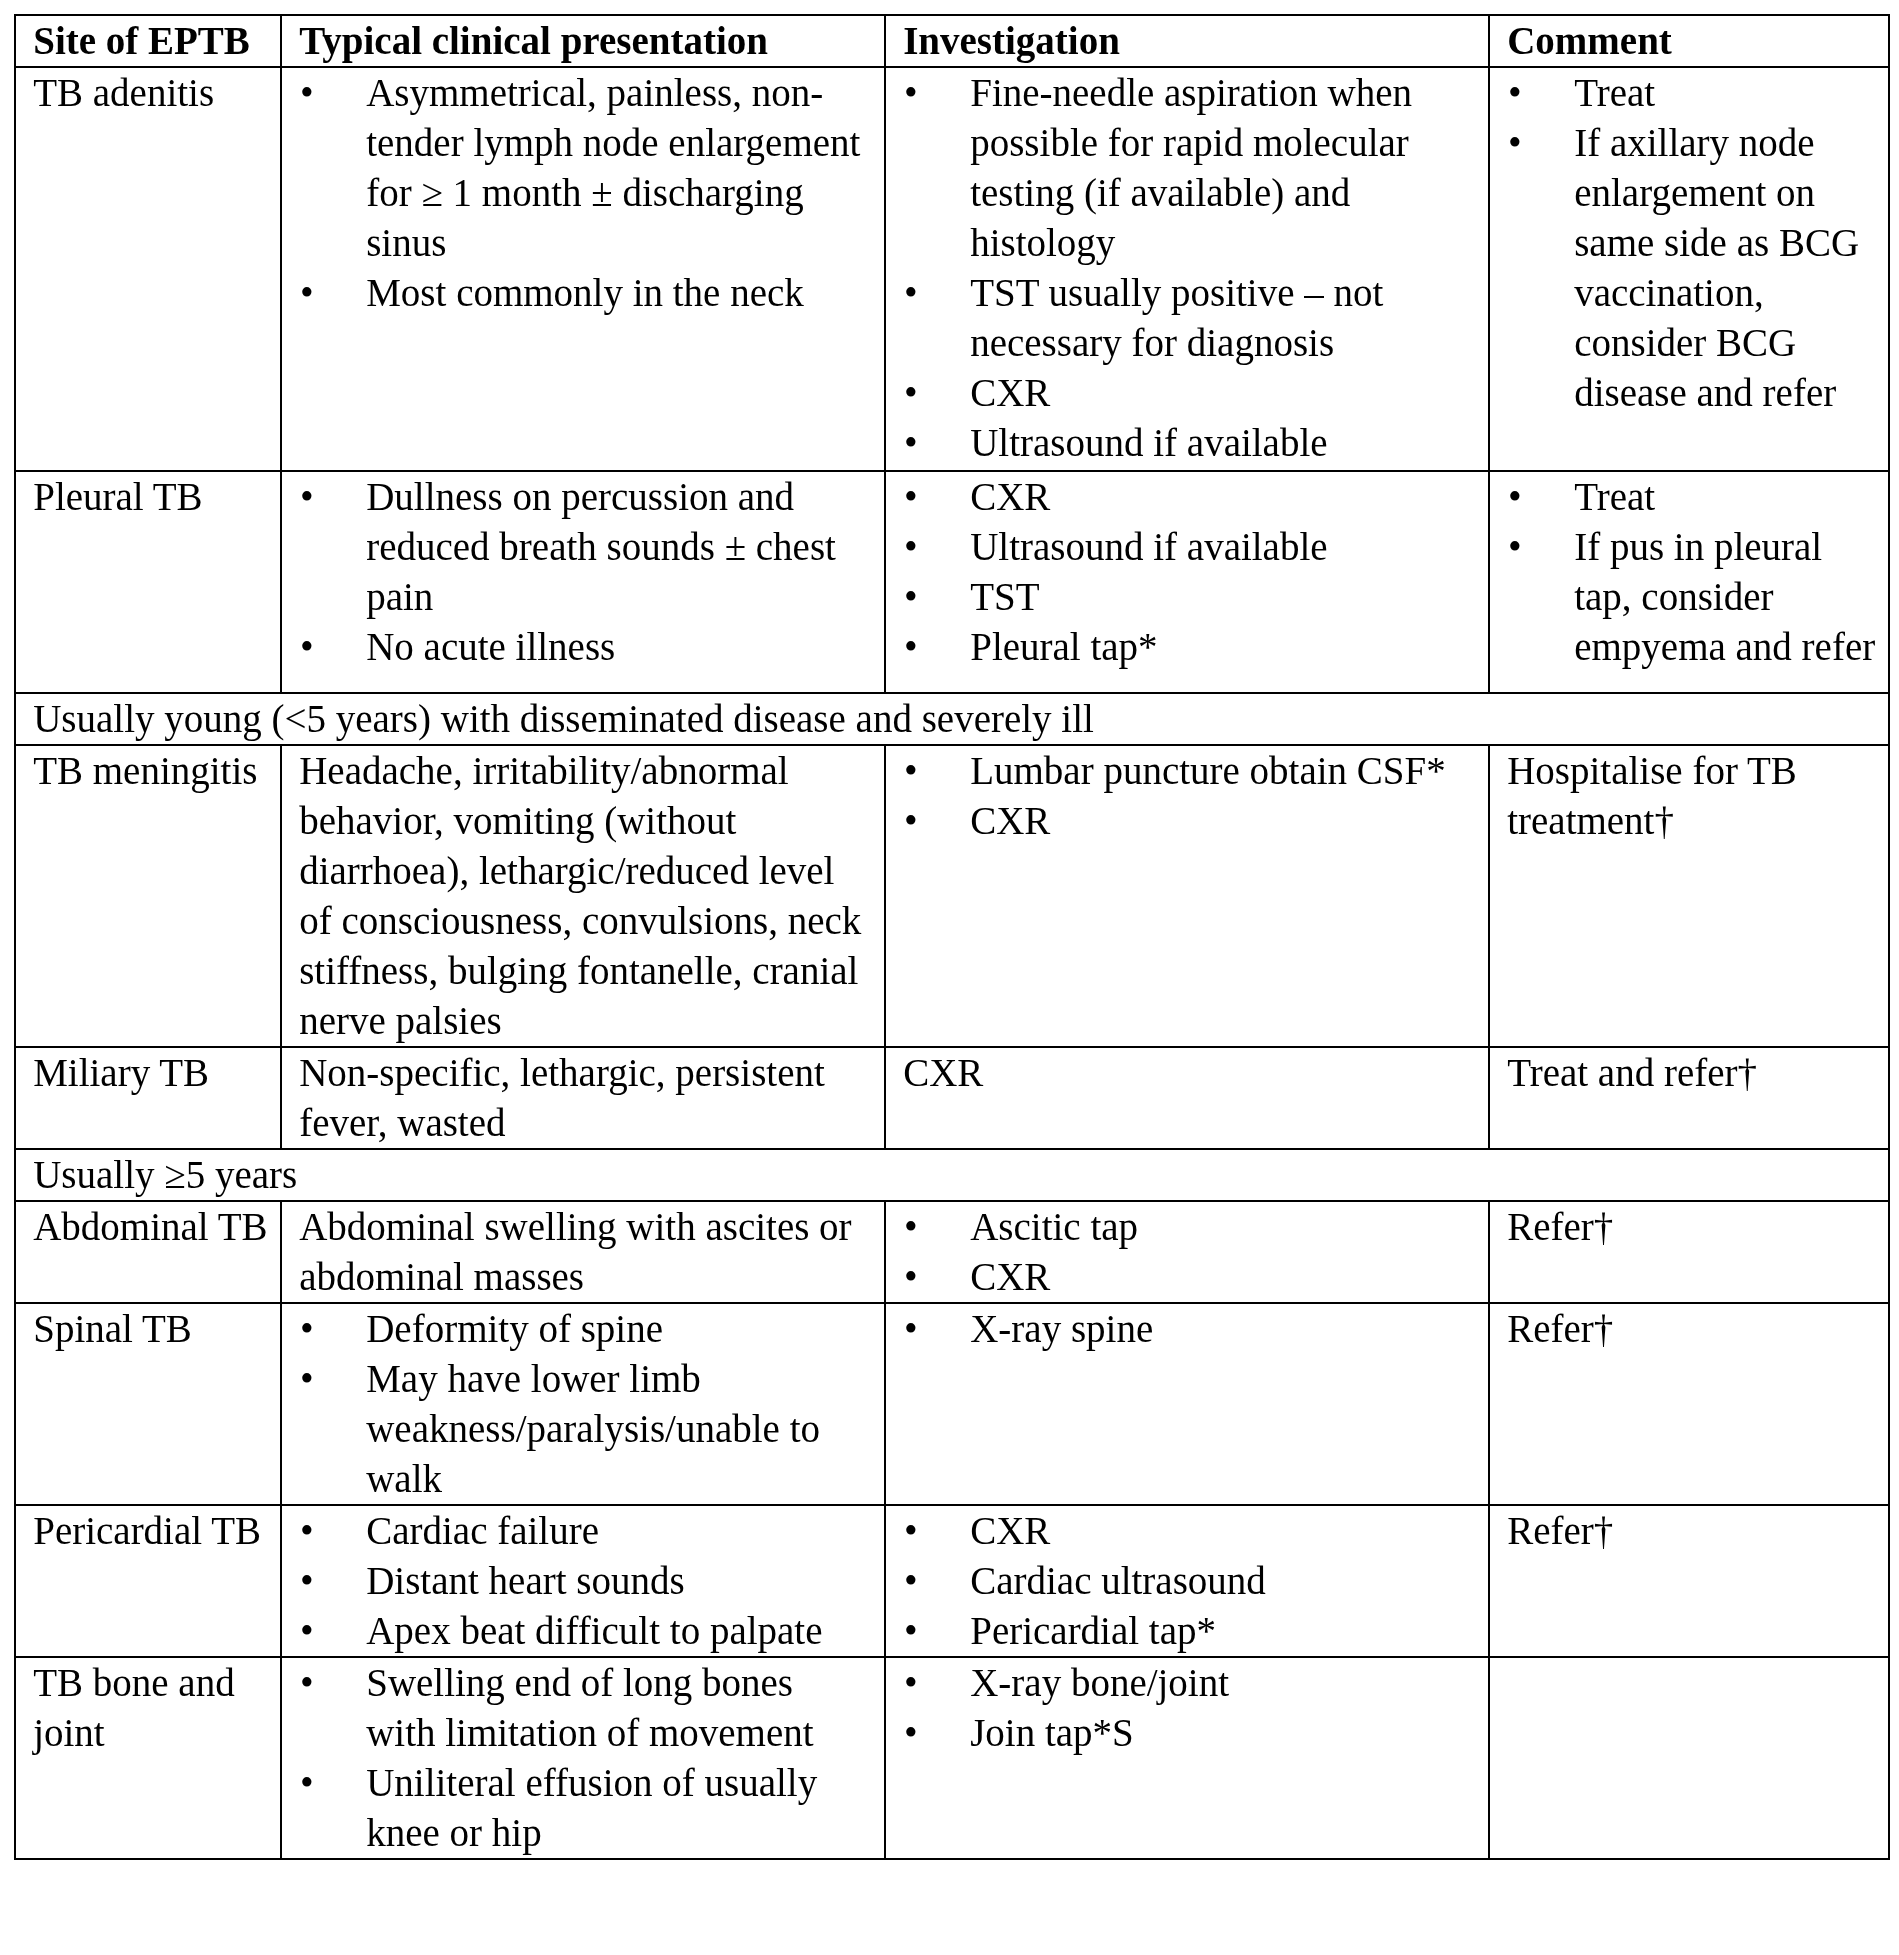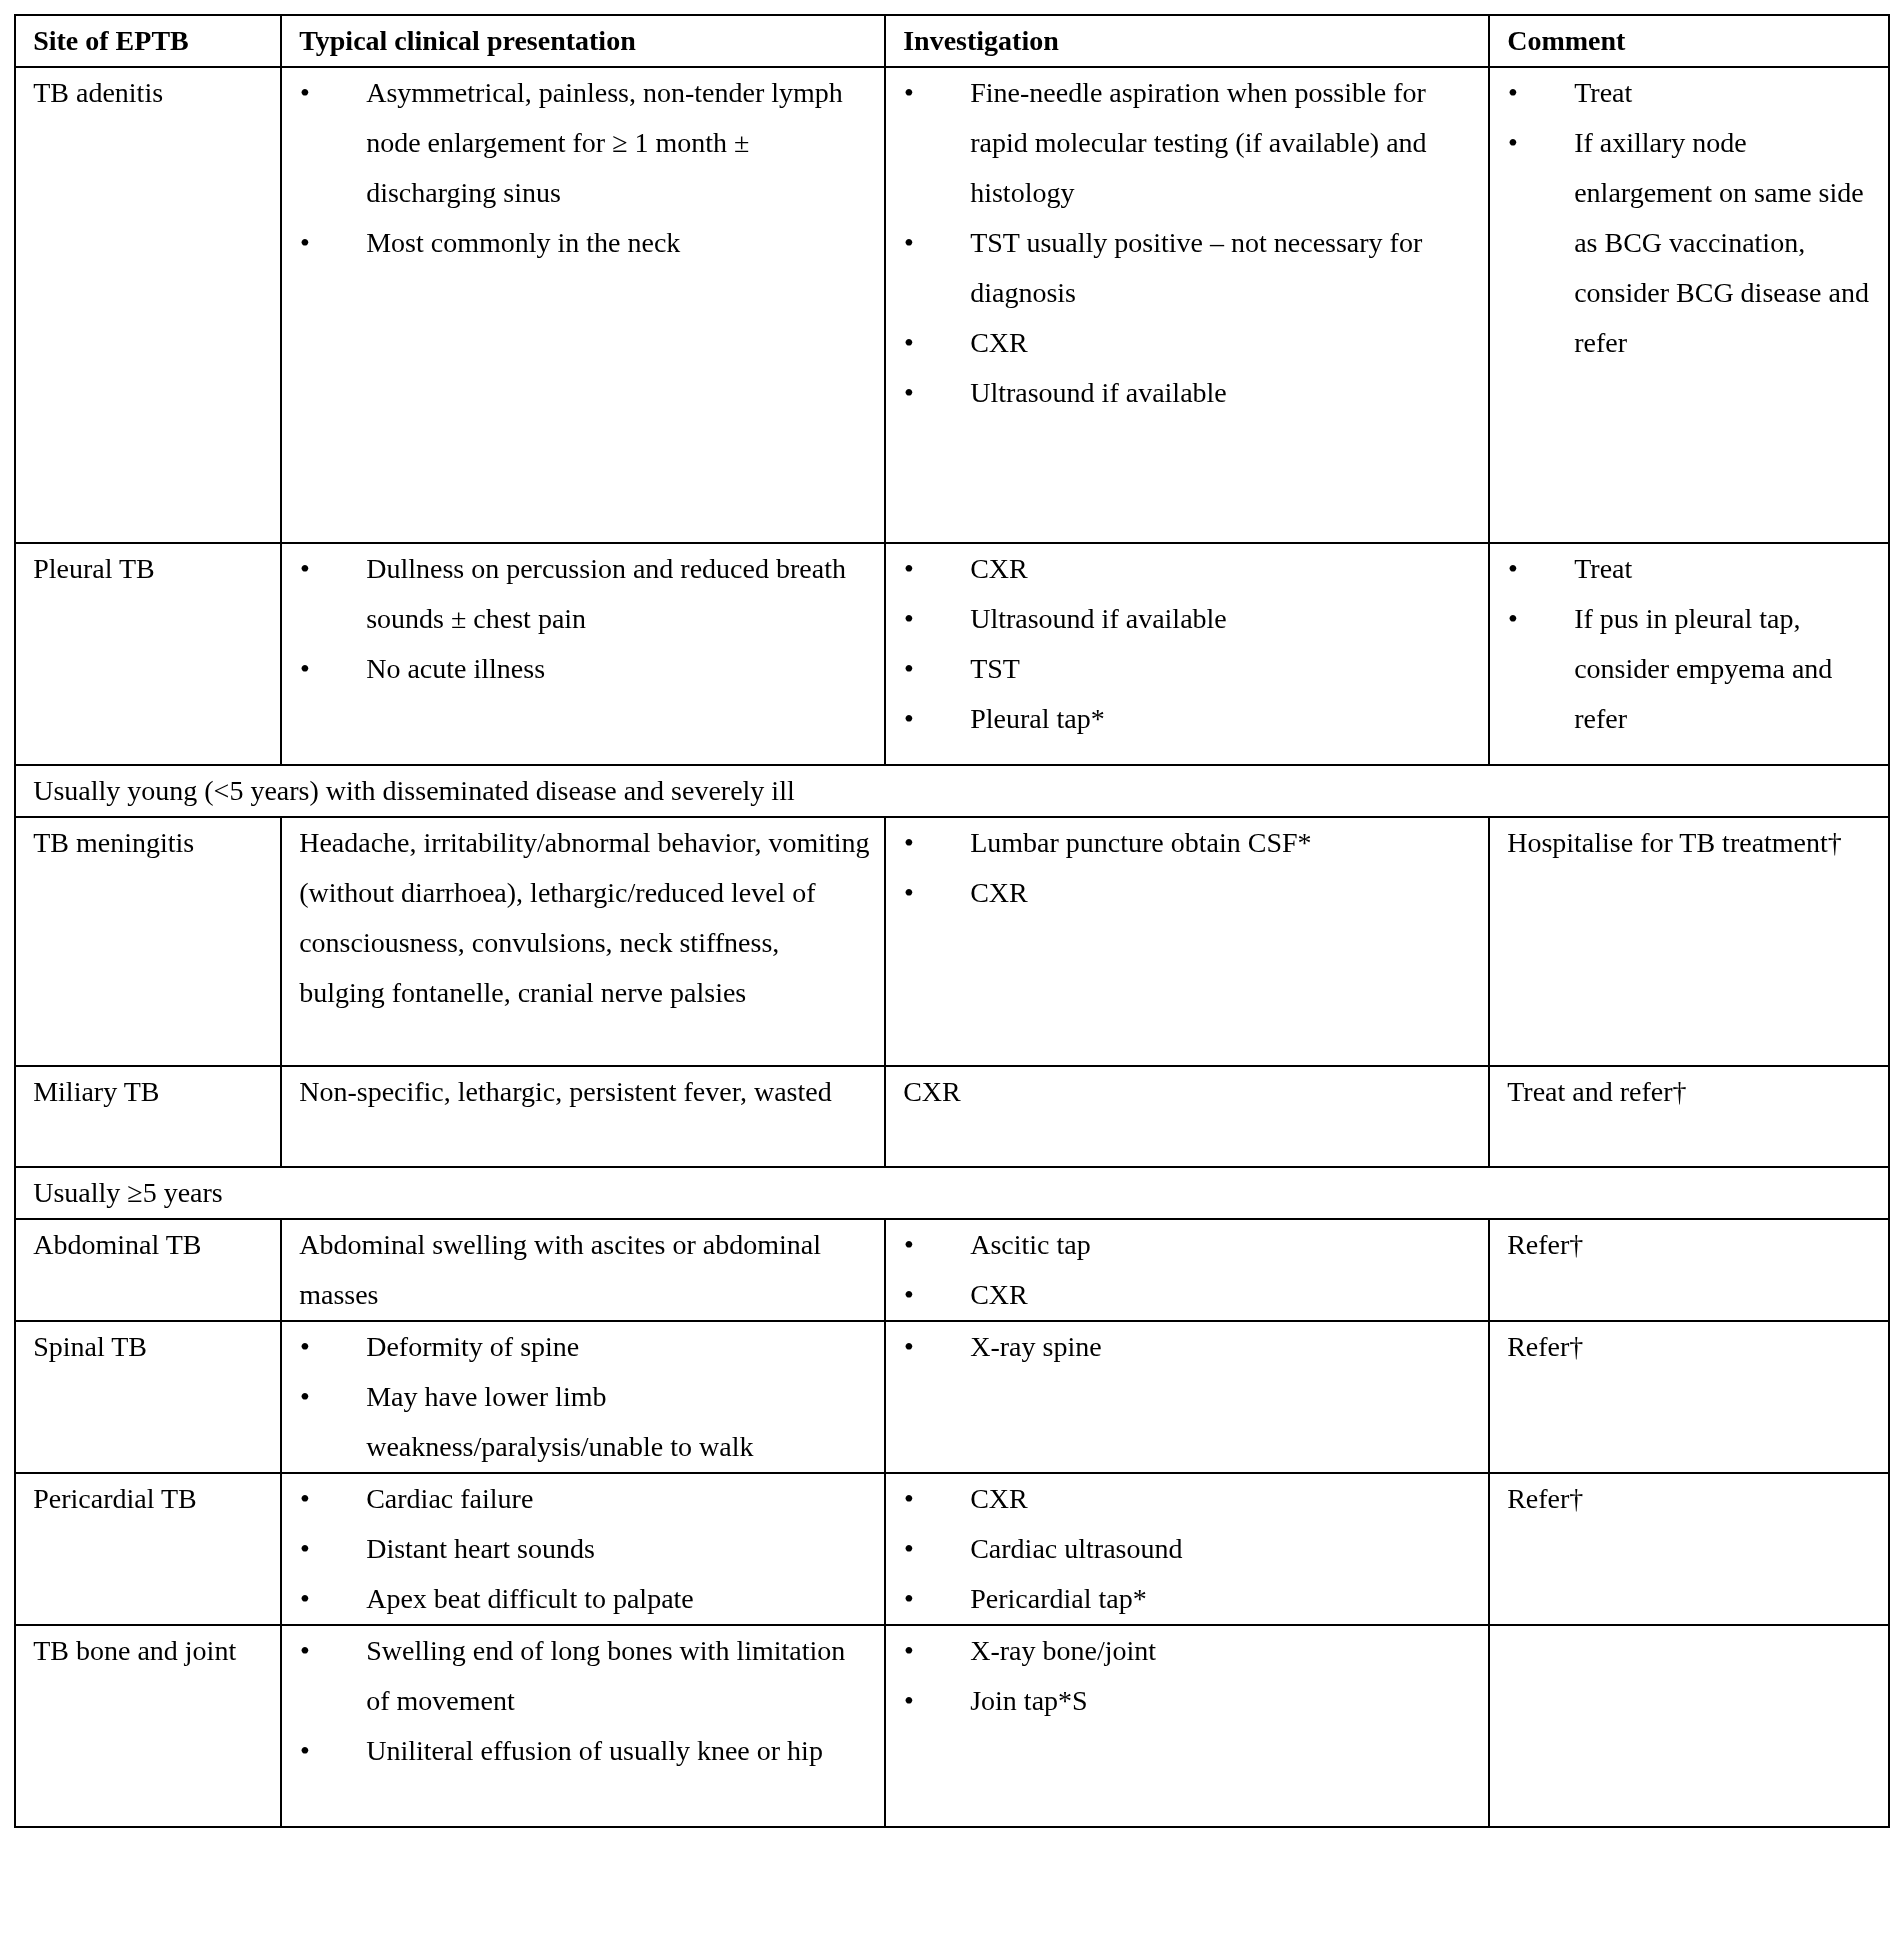--- a/index.html
+++ b/index.html
@@ -1,21 +1,21 @@
 <!DOCTYPE html>
 <html style="font-size:7.3px"><head>
 <meta charset="utf-8">
 <style>
   html, body { margin: 0; padding: 0; background: #ffffff; }
   body { width: 1899px; height: 1955px; position: relative; overflow: hidden; }
   #eptb-table {
     position: absolute; left: 13.8px; top: 13.8px; width: 1874px;
     border-collapse: collapse; table-layout: fixed;
     font-family: "Liberation Serif", "DejaVu Serif", serif;
-    font-size: 28px; line-height: 50px; color: #000;
+    font-size: 39px; line-height: 50px; color: #000;
   }
   #eptb-table td, #eptb-table th {
     border: 2.3px solid #000; vertical-align: top; text-align: left;
     padding: 0 12px 0 17.4px; font-weight: normal;
   }
   #eptb-table th { font-weight: bold; height: 50px; }
   .site { font-weight: bold; }
   .section td { text-align: center; font-weight: bold; height: 50px; }
   ul.b { list-style: none; margin: 0; padding: 0; }
   ul.b li { position: relative; padding-left: 67px; }
@@ -38,21 +38,21 @@
   <thead>
     <tr>
       <th>Site of EPTB</th>
       <th>Typical clinical presentation</th>
       <th>Investigation</th>
       <th>Comment</th>
     </tr>
   </thead>
   <tbody>
 
-    <tr style="height:476px">
+    <tr style="height:404px">
       <td class="site">TB adenitis</td>
       <td>
         <ul class="b">
           <li>Asymmetrical, painless, non-tender lymph node enlargement for ≥ 1 month ± discharging sinus</li>
           <li>Most commonly in the neck</li>
         </ul>
       </td>
       <td>
         <ul class="b">
           <li>Fine-needle aspiration when possible for rapid molecular testing (if available) and histology</li>

